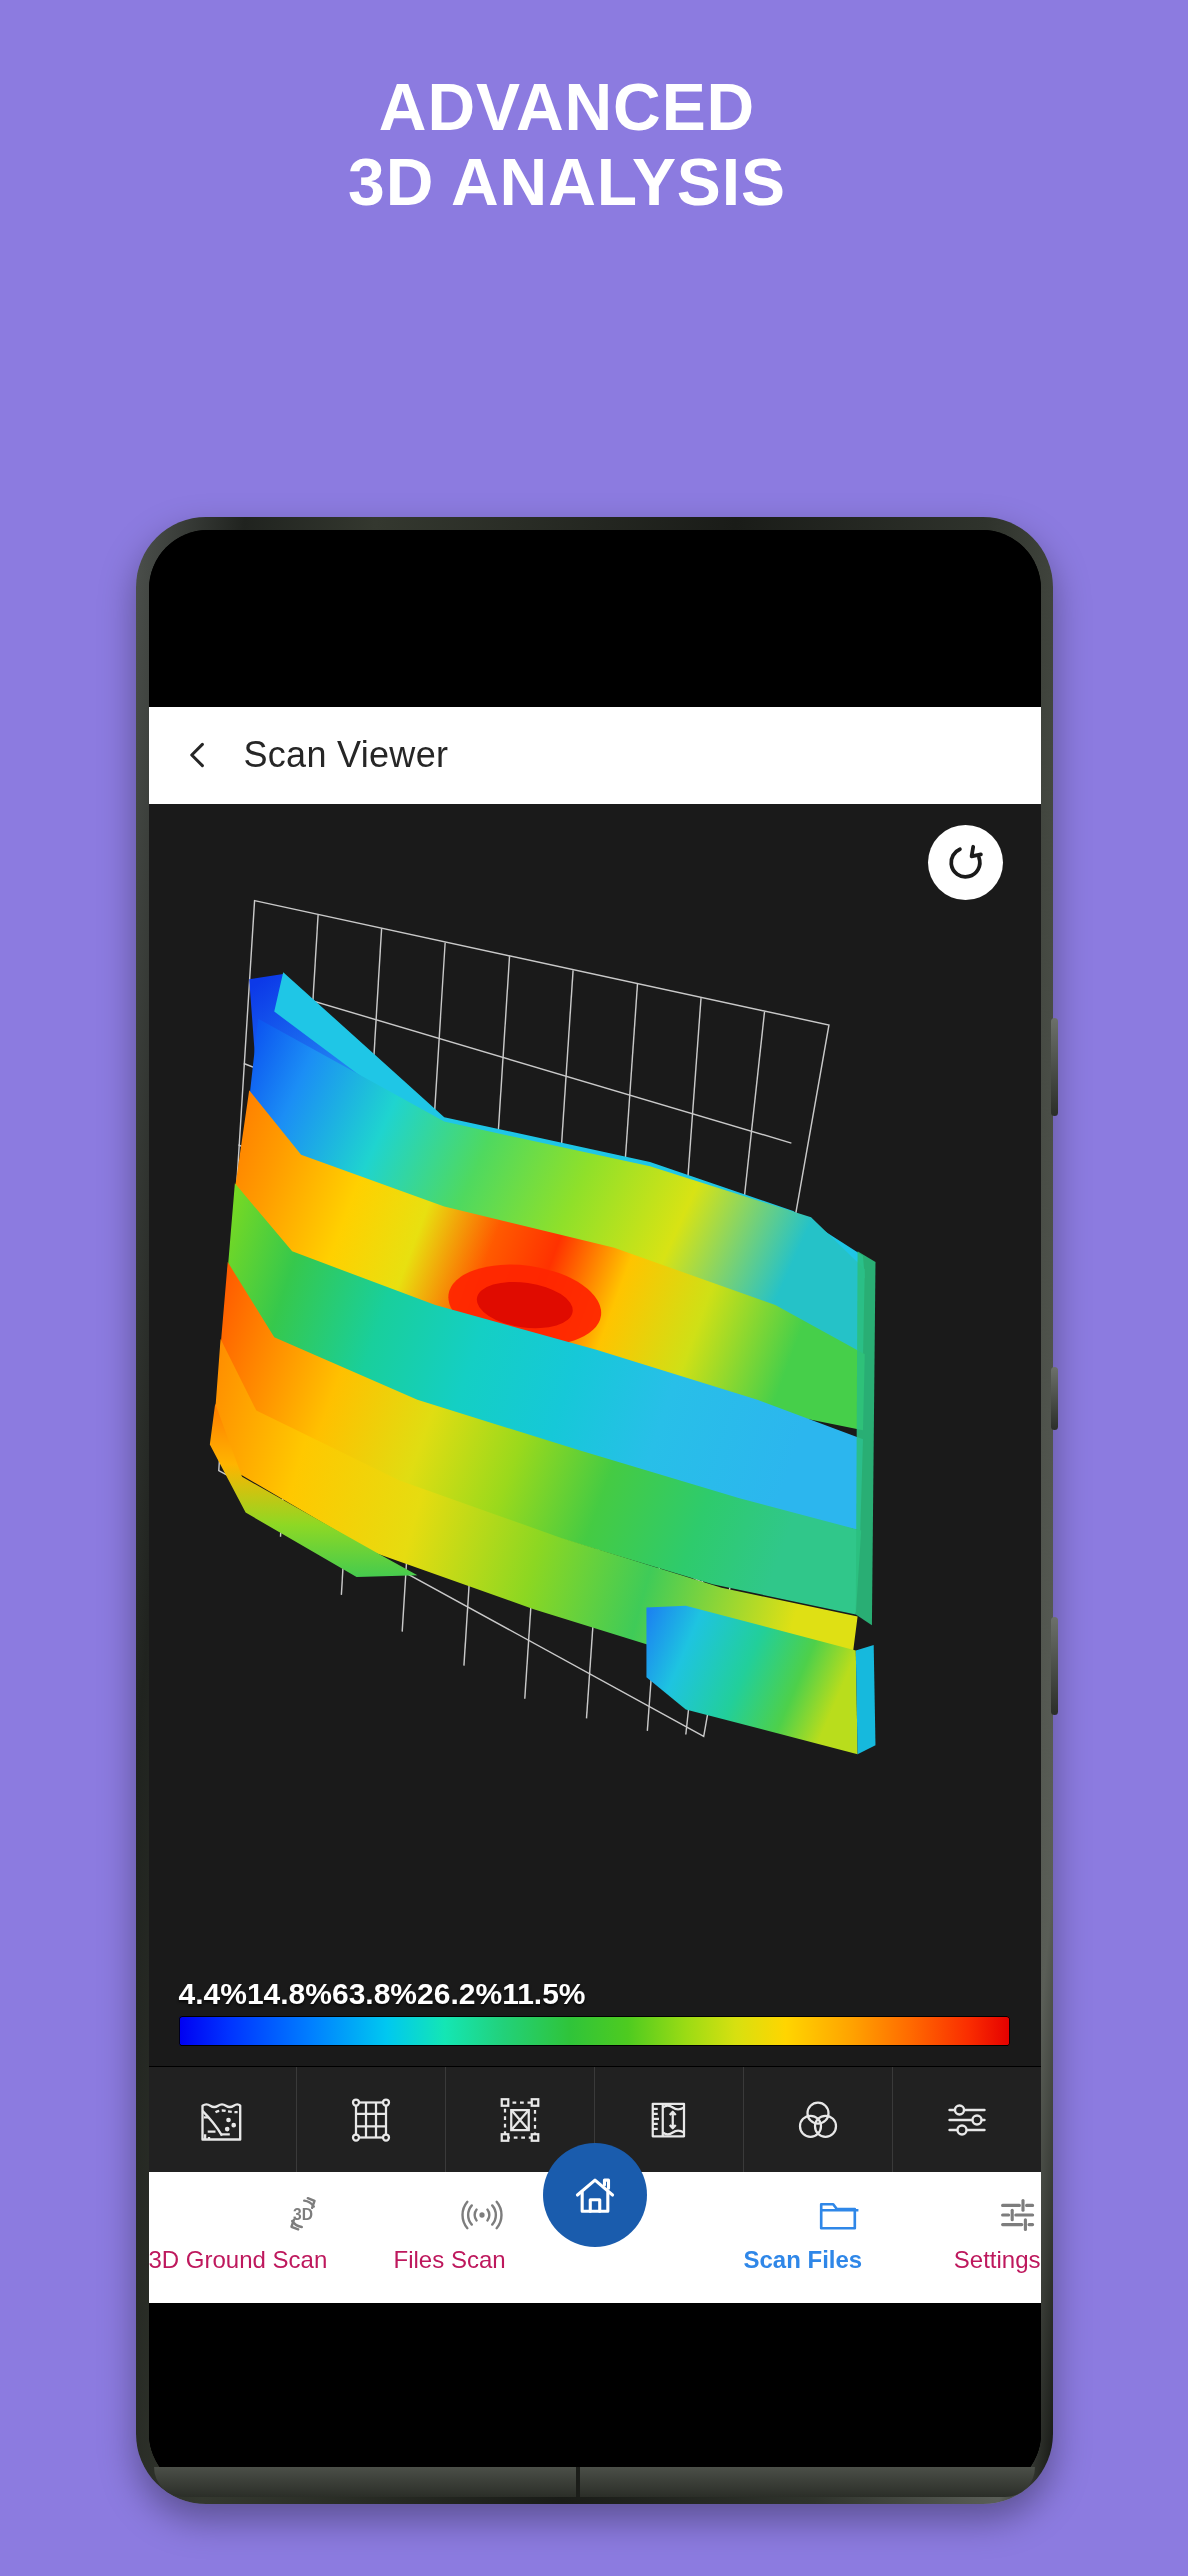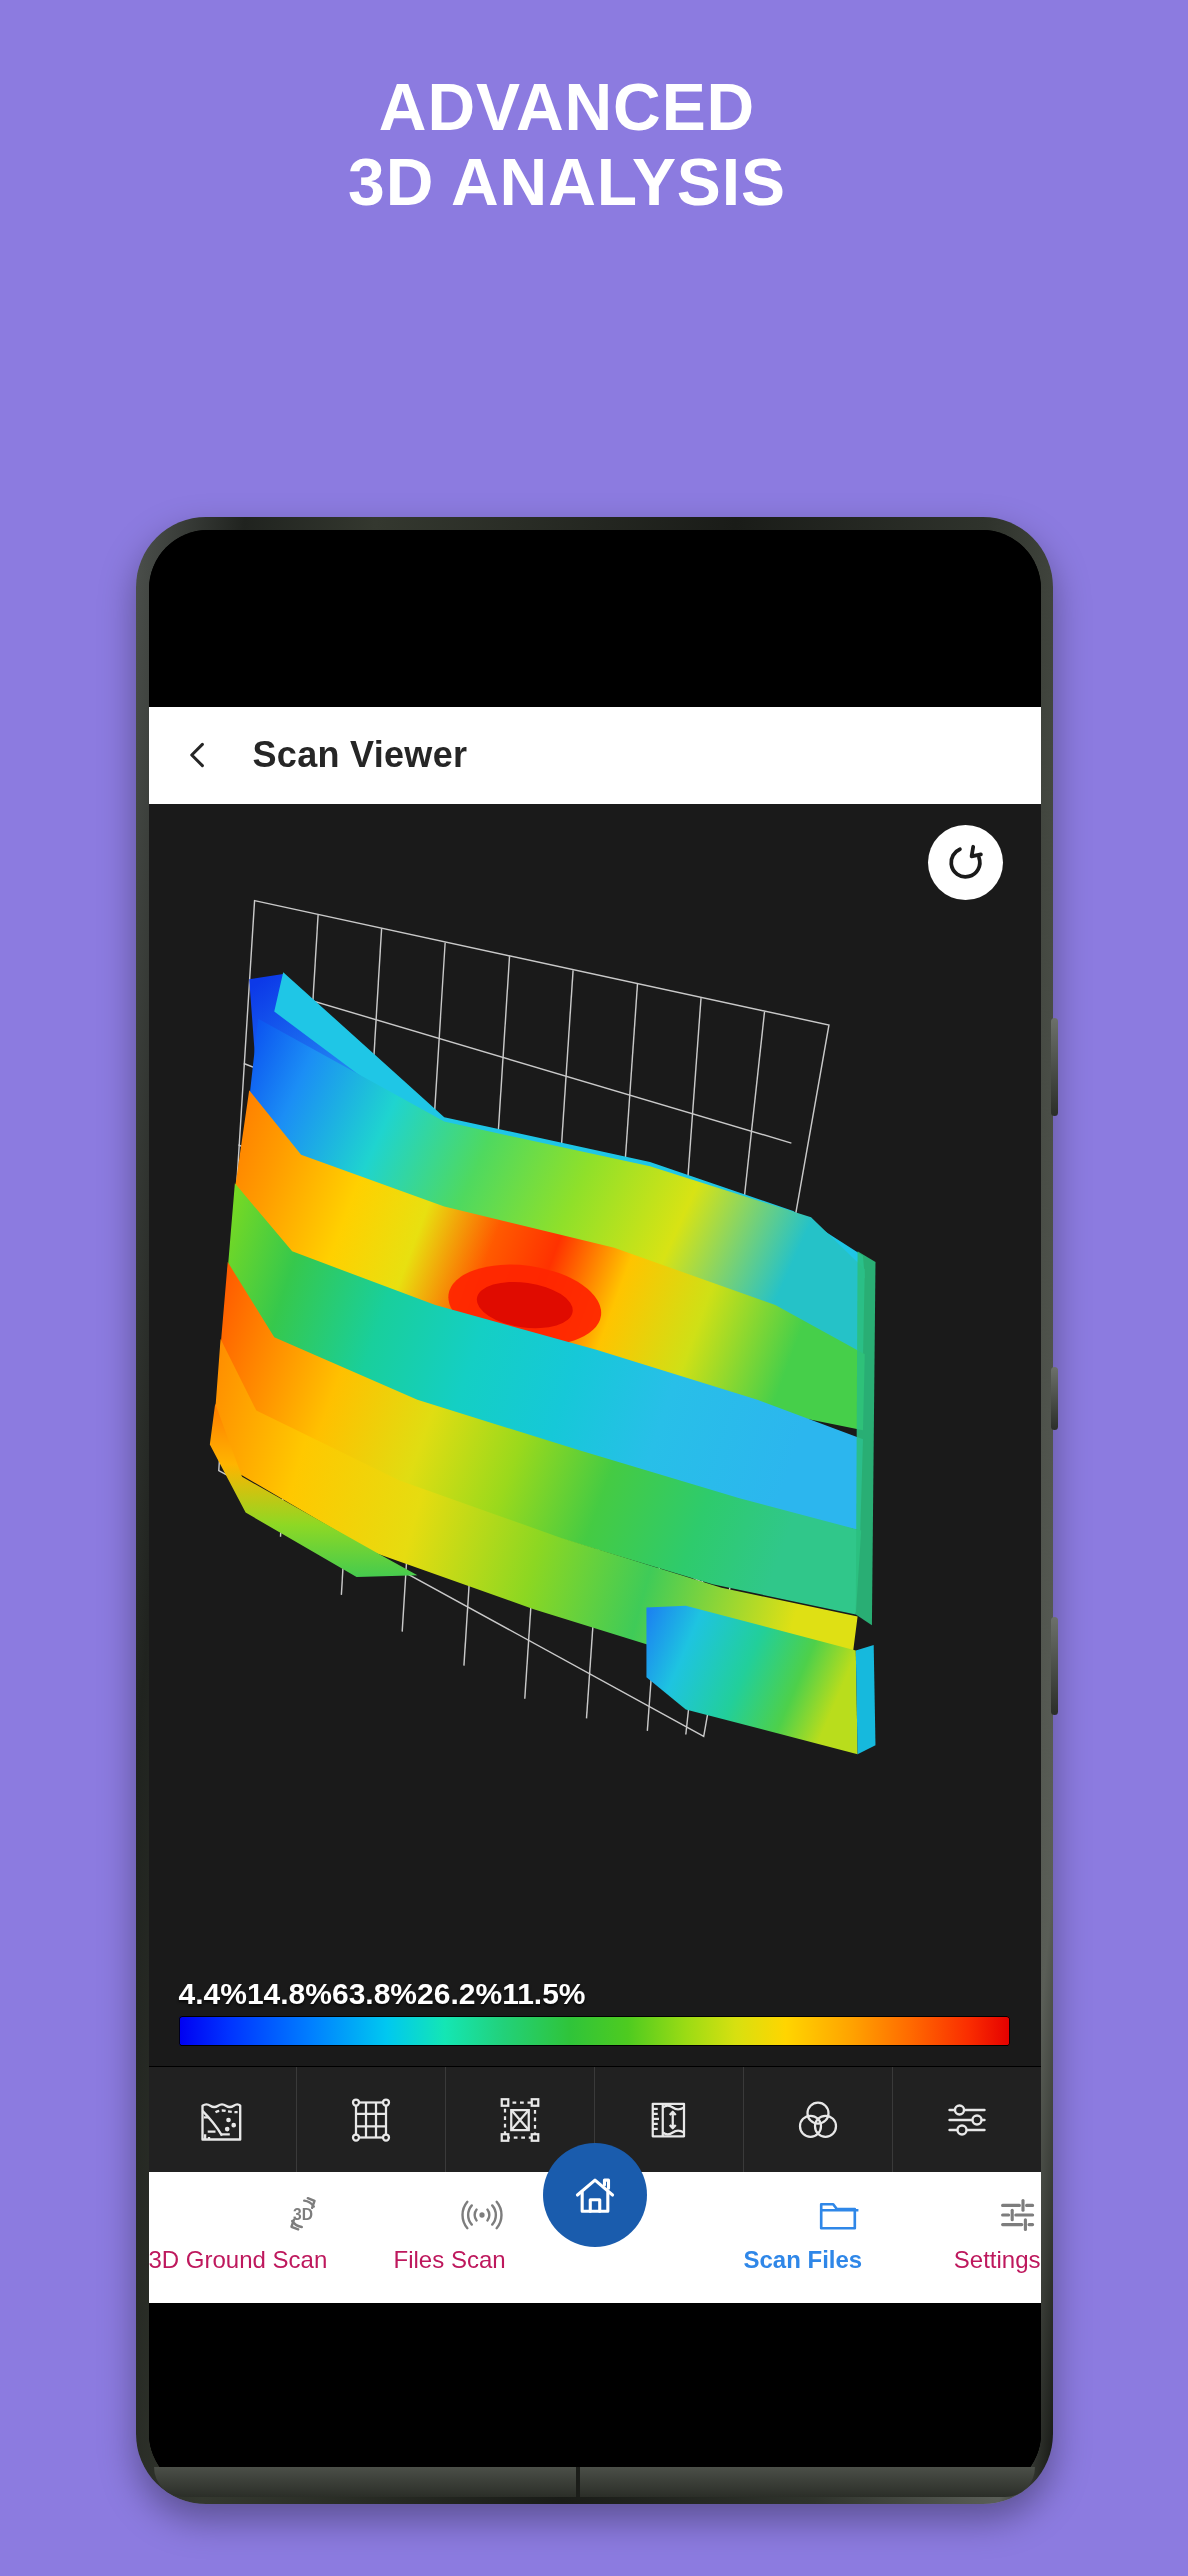--- a/index.html
+++ b/index.html
@@ -39,21 +39,21 @@
     position:absolute;left:0;top:0;width:892px;height:1962px;background:#000;
   }
 
   
   #appbar{
     position:absolute;left:0;top:177px;width:892px;height:97px;
     background:#ffffff;display:flex;align-items:center;
   }
   #back-chev{margin-left:34px;width:30px;height:30px;display:block;}
   #appbar-title{
-    margin-left:40px;font-size:36px;color:#262626;font-weight:700;
+    margin-left:31px;font-size:36px;color:#262626;font-weight:400;
     letter-spacing:0.3px;
   }
 
   
   #viewer{
     position:absolute;left:0;top:274px;width:892px;height:1147px;
     background:#1a1a1a;overflow:hidden;
   }
   #reset-btn{
     position:absolute;right:38px;top:21.5px;width:75px;height:75px;border-radius:50%;

